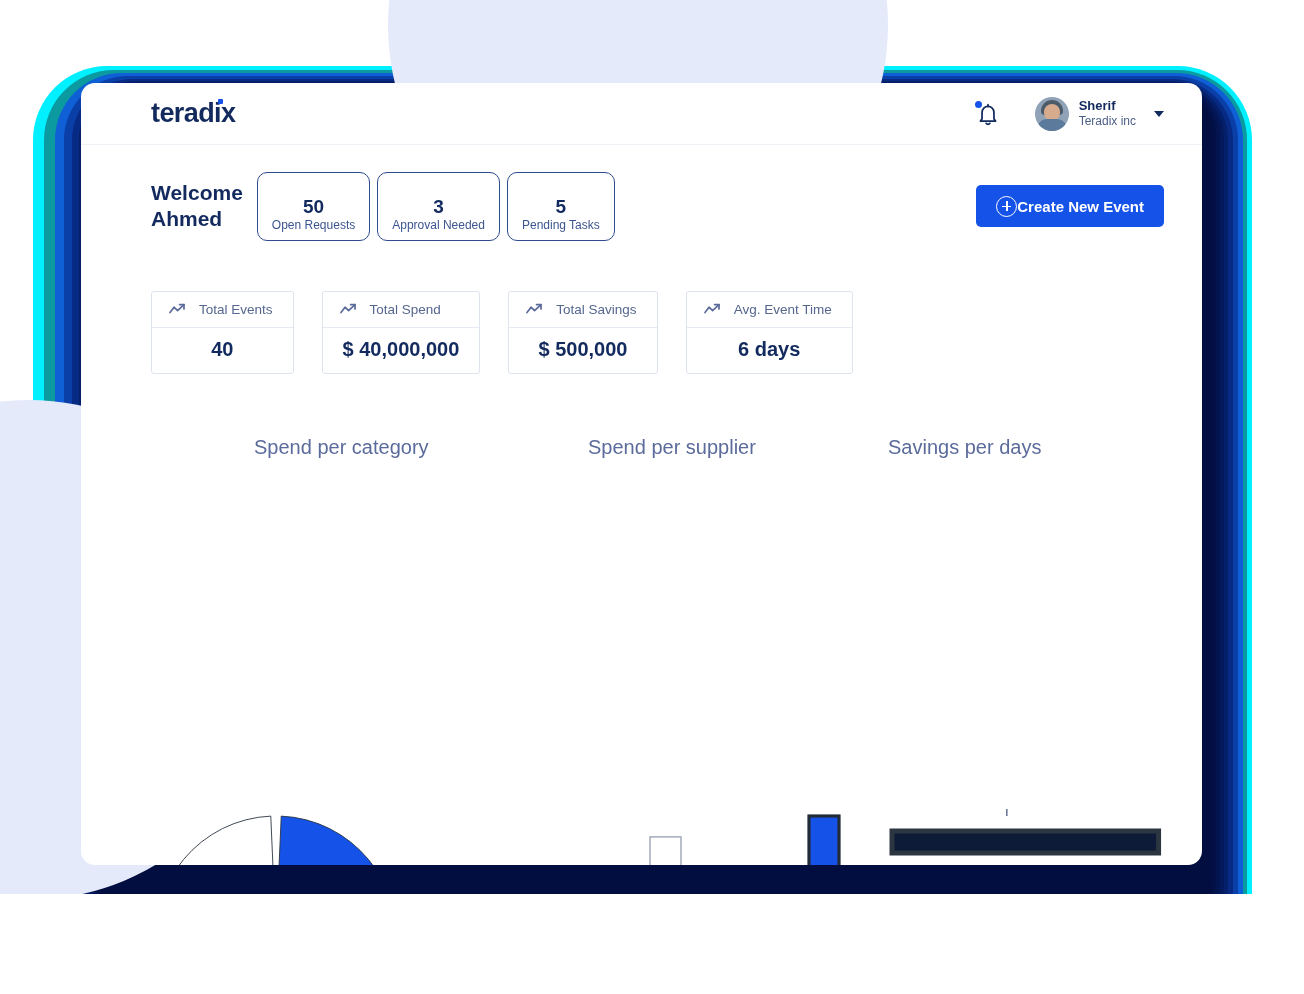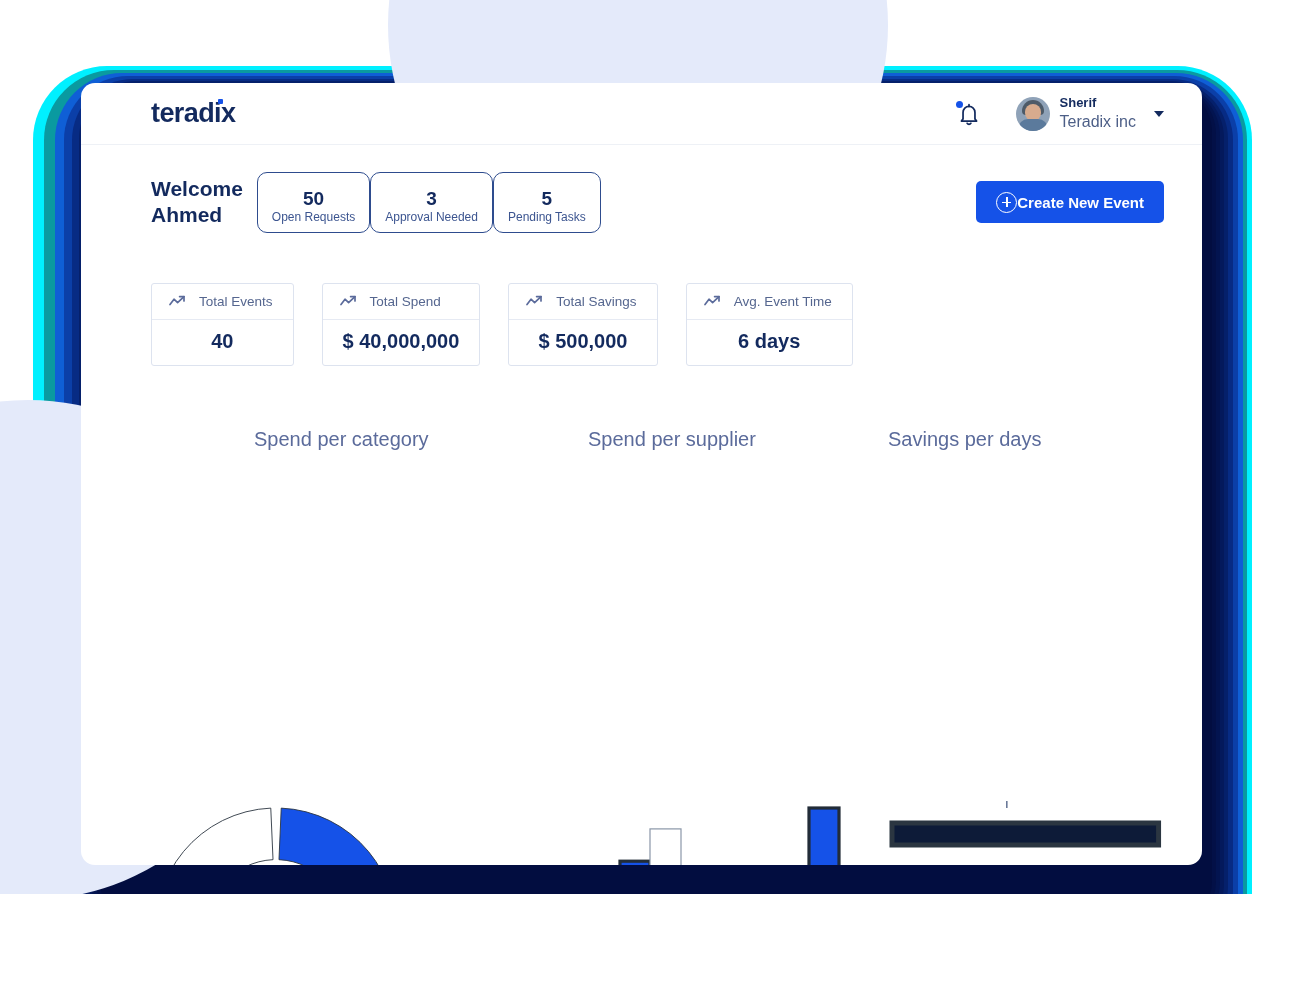--- a/index.html
+++ b/index.html
@@ -79,21 +79,21 @@
     width: 34px; height: 34px; border-radius: 50%;
     overflow: hidden; margin-right: 10px;
     background: #8fa2b8;
     position: relative;
   }
   #avatar .face-hair { position:absolute; left:6px; top:3px; width:22px; height:15px; border-radius:11px 11px 4px 4px; background:#4d5a68;}
   #avatar .face-skin { position:absolute; left:9px; top:7px; width:16px; height:17px; border-radius:8px; background:#d7ab8e;}
   #avatar .face-body { position:absolute; left:2px; bottom:0; width:30px; height:12px; border-radius:10px 10px 0 0; background:#5b7a9c;}
   #user-meta { line-height: 1.25; }
   #user-name { font-size: 13px; font-weight: bold; color: #132a5e; }
-  #user-org  { font-size: 16px; color: #4d5f87; }
+  #user-org  { font-size: 12px; color: #4d5f87; }
   #user-caret {
     margin-left: 18px;
     width: 0; height: 0;
     border-left: 5px solid transparent;
     border-right: 5px solid transparent;
     border-top: 6px solid #132a5e;
   }
 
   
   #welcome-row {
@@ -101,22 +101,23 @@
     padding: 27px 38px 0 70px;
   }
   #welcome-title {
     font-size: 21px; font-weight: bold; color: #132a5e;
     line-height: 1.25; white-space: pre-line;
     margin-right: 14px;
   }
   .pill {
     border: 1px solid #2e4c8e;
     border-radius: 10px;
-    padding: 16px 14px 8px;
+    padding: 24px 14px 8px;
     text-align: center;
+    margin-right: 7px;
     min-width: 99px;
     cursor: pointer;
   }
   .pill-value { font-size: 19px; font-weight: bold; color: #132a5e; line-height: 1.05; }
   .pill-label { font-size: 12px; color: #3c5590; margin-top: 1px; }
 
   #cta {
     background: #1552e8;
     color: #ffffff;
     border: none;

